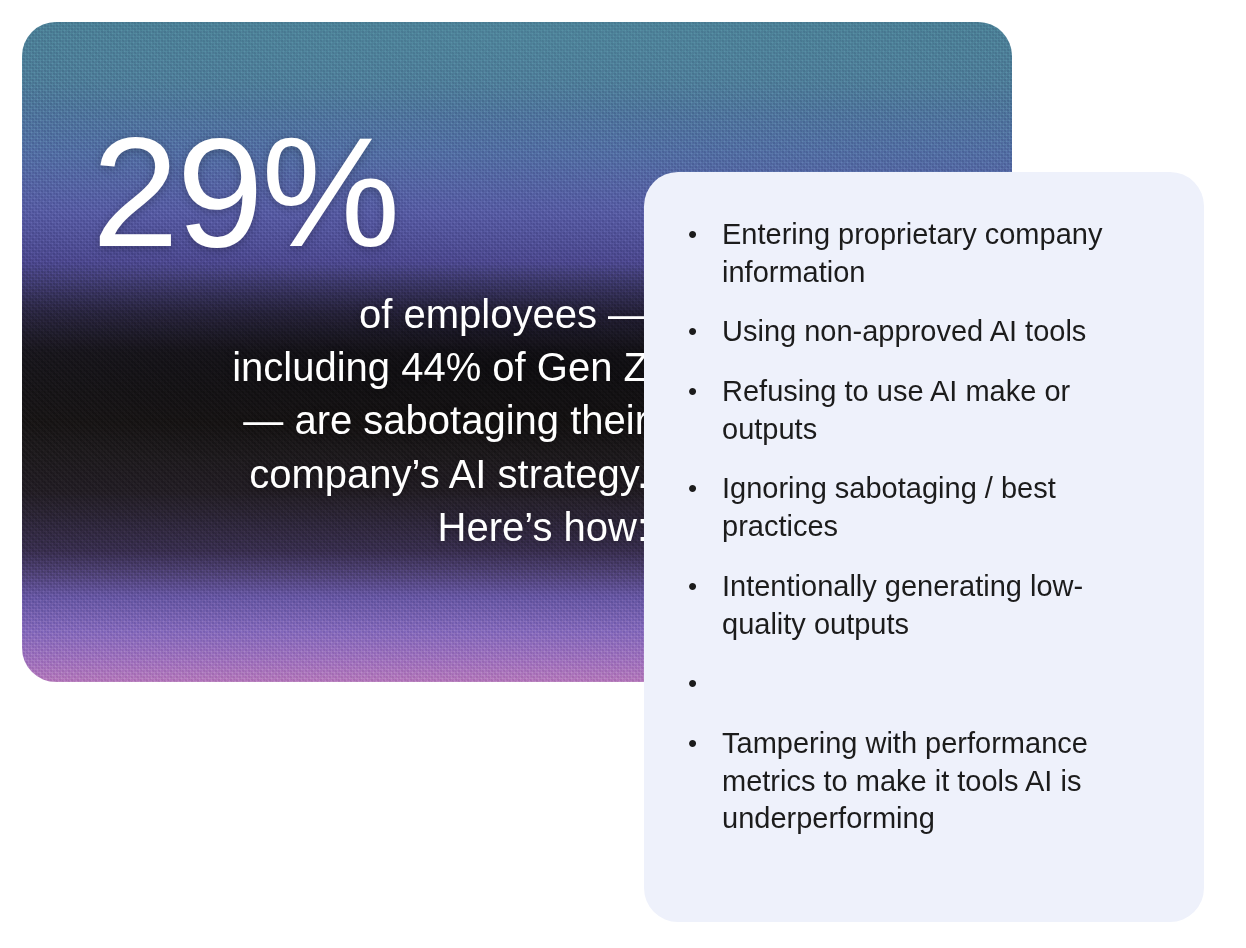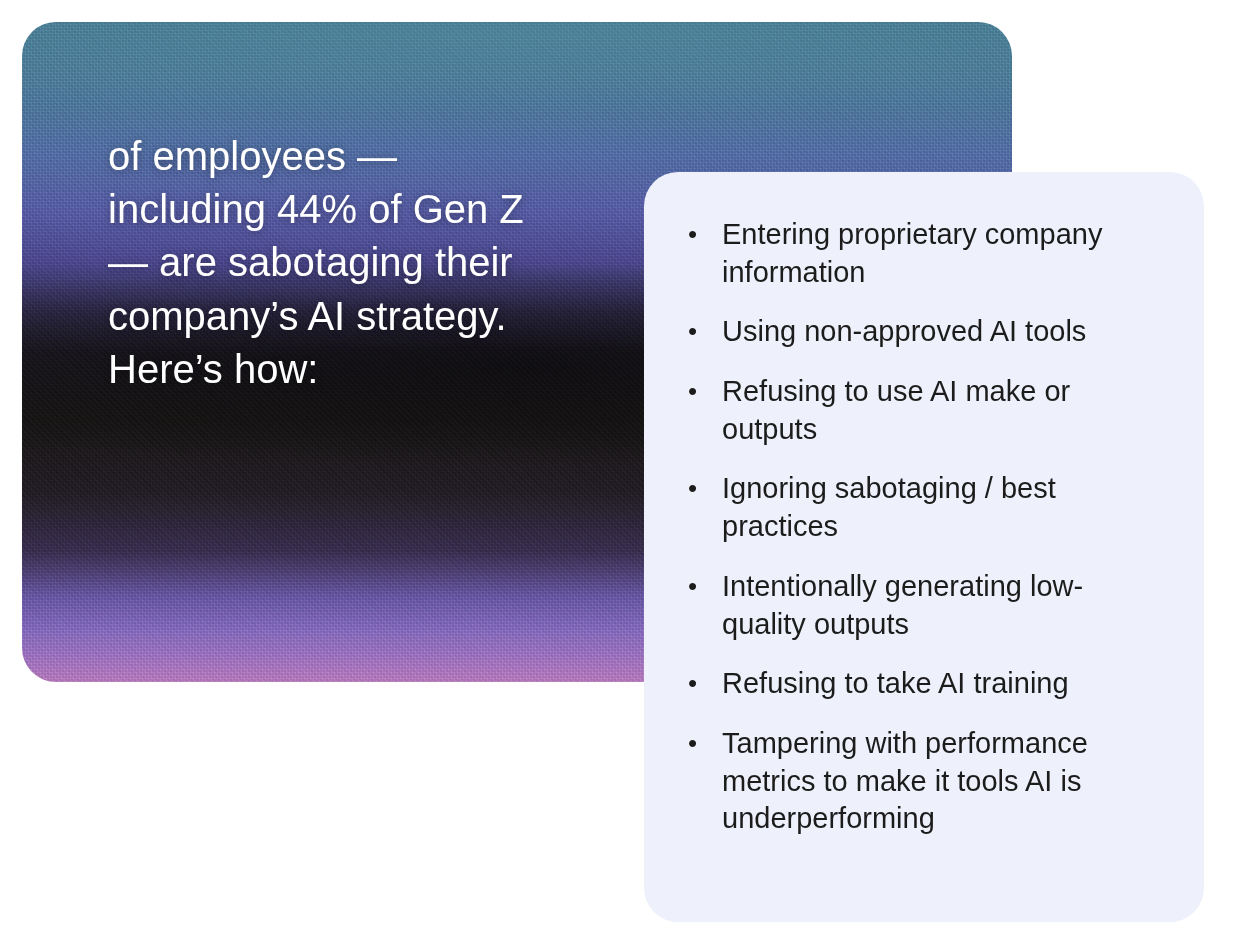--- a/index.html
+++ b/index.html
@@ -80,23 +80,24 @@
     font-weight: 400;
     letter-spacing: -2px;
     margin: 0 0 18px 0;
     text-shadow: 0 2px 10px rgba(0,0,0,0.25);
   }
   .stat-desc {
     color: #ffffff;
     font-size: 40px;
     line-height: 1.33;
     font-weight: 400;
-    margin: 16px;
+    margin: 4px;
     white-space: pre-line;
     text-shadow: 0 1px 8px rgba(0,0,0,0.35);
+    text-align: right;
   }
 
   
   .list-card {
     position: absolute;
     left: 644px;
     top: 172px;
     width: 560px;
     height: 750px;
     background: #eef1fb;
@@ -132,20 +133,21 @@
   }
 </style>
 </head>
 <body>
 
 <div class="stat-card">
   <div class="tex-a"></div>
   <div class="tex-b"></div>
   <div class="tex-c"></div>
   <div class="stat-content">
+    <div class="big-stat">29%</div>
     <div class="stat-desc">of employees —
 including 44% of Gen Z
 — are sabotaging their
 company’s AI strategy.
 Here’s how:</div>
   </div>
 </div>
 
 <div class="list-card">
   <ul class="bullet-list">
@@ -164,20 +166,19 @@
     <li class="bullet-item">
       <span class="bullet-dot">•</span>
       <span class="bullet-text">Ignoring sabotaging / best practices</span>
     </li>
     <li class="bullet-item">
       <span class="bullet-dot">•</span>
       <span class="bullet-text">Intentionally generating low-quality outputs</span>
     </li>
     <li class="bullet-item">
       <span class="bullet-dot">•</span>
-      <span class="bullet-text">Refusing to take AI training</span>
     </li>
     <li class="bullet-item">
       <span class="bullet-dot">•</span>
       <span class="bullet-text">Tampering with performance metrics to make it tools AI is underperforming</span>
     </li>
   </ul>
 </div>
 
 </body></html>

